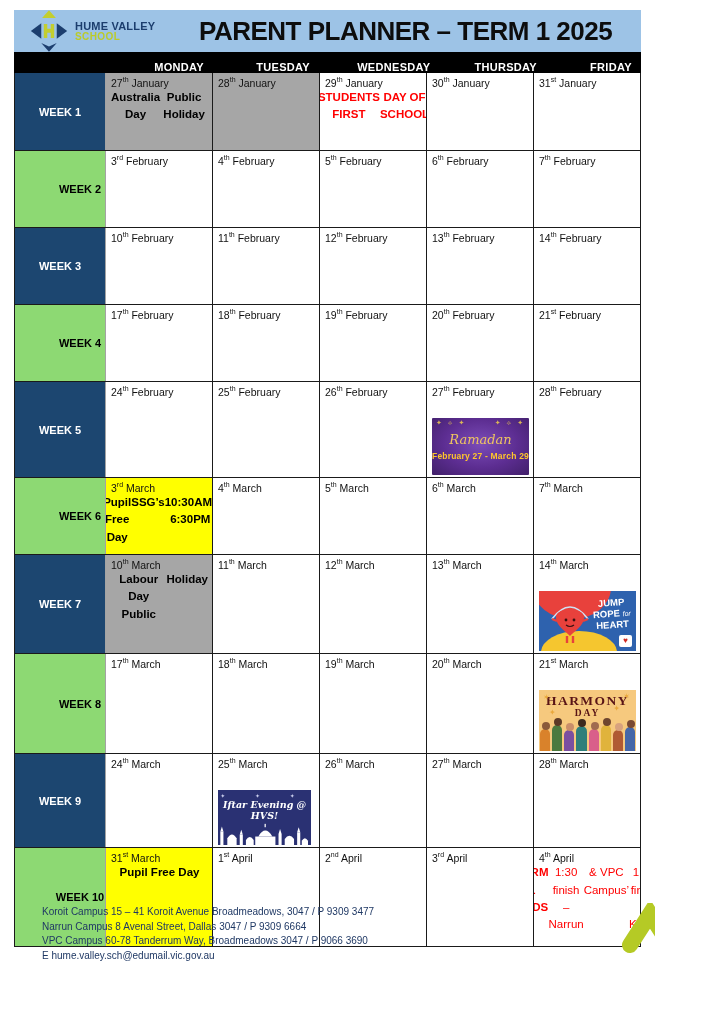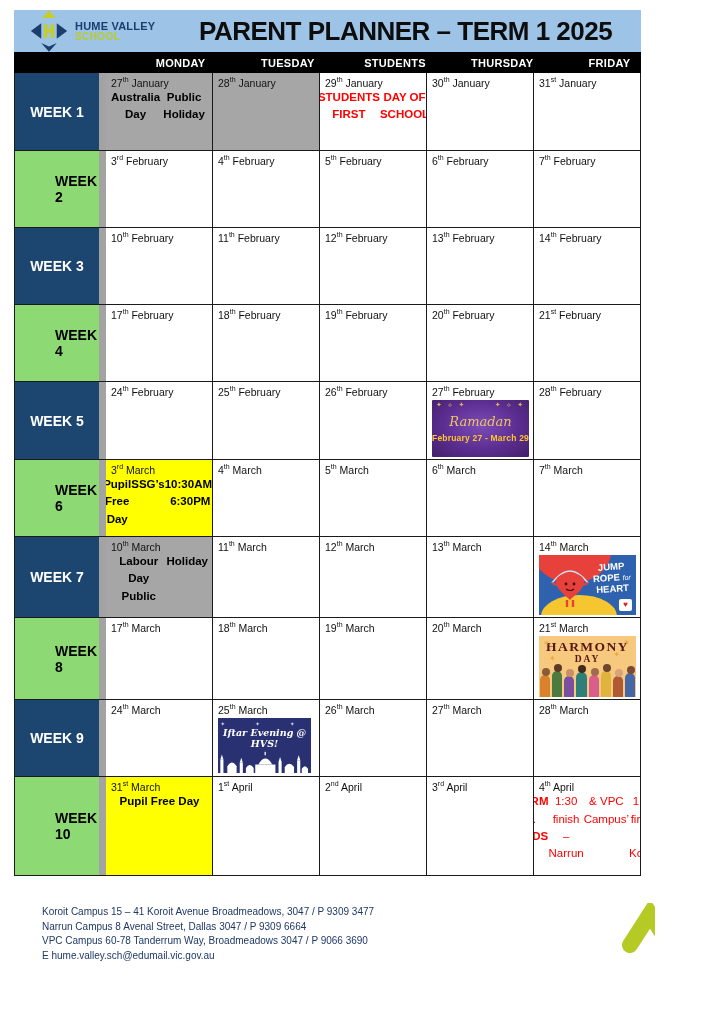--- a/index.html
+++ b/index.html
@@ -11,48 +11,48 @@
   .band { position:absolute; left:14px; right:14px; top:10px; height:42px;
           background:#9DC3E6; display:flex; align-items:center; }
   .logo-block { display:flex; align-items:center; gap:7px; padding-left:16px; width:185px; flex:none; }
   .logo-text .l1 { font-size:11px; font-weight:bold; color:#1C3E6E; letter-spacing:.2px; }
   .logo-text .l2 { font-size:10px; font-weight:bold; color:#BBCB2B; letter-spacing:.4px; margin-top:-1px; }
   .title { flex:1; text-align:center; font-size:26px; font-weight:800; color:#0d0d0d;
            letter-spacing:-0.5px; padding-right:30px; white-space:nowrap; }
 
   
   .dayrow { position:absolute; left:14px; right:14px; top:52px; height:21px; background:#000;
-            display:flex; align-items:center; color:#fff; font-weight:bold; font-size:11px;gap:44px; }
+            display:flex; align-items:flex-end; color:#fff; font-weight:bold; font-size:11px;gap:44px; }
   .dayrow .spacer { width:91px; flex:none; }
   .dayrow .dh { flex:1; text-align:center; letter-spacing:.3px; }
 
   
   .grid { position:absolute; left:14px; right:14px; top:73px; border:1.5px solid #1a1a1a; border-top:none; }
   .week-row { display:flex; border-top:1px solid #1a1a1a; min-height:77px; align-items:stretch; }
   .week-row:first-child { border-top:none; }
   .week-row.tall { min-height:99px; }
   .week-label { width:91px; flex:none; display:flex; align-items:center; justify-content:center;
-                font-weight:bold; font-size:14px; border-right:7px solid #a3a3a3; }
+                font-weight:bold; font-size:11px; border-right:1px solid #a3a3a3; }
   .wl-blue  { background:#1C4670; color:#fff; }
   .wl-green { background:#8DD973; color:#000;padding-left:40px; }
   .day-cell { flex:1; border-right:1px solid #1a1a1a; padding:3px 4px 2px 5px;
               display:flex; flex-direction:column; overflow:hidden; background:#fff; }
   .day-cell:last-child { border-right:none; }
   .bg-gray   { background:#A6A6A6; }
   .bg-yellow { background:#FFFF00; }
   .date { font-size:10.5px; color:#111; line-height:1.2; flex:none; }
   .date sup { font-size:7px; }
   .event { flex:1; display:flex; flex-direction:row; justify-content:center; text-align:center;
            font-size:11.5px; line-height:1.5; padding-bottom:3px; }
   .event div { font-weight:normal; }
   .event div.b { font-weight:bold; }
   .ev-red { color:#FF0000; } .ev-black { color:#000; }
 
   
-  .banner { margin-top:2px; width:100%; flex:none; position:relative; overflow:hidden; }
+  .banner { margin-top:20px; width:100%; flex:none; position:relative; overflow:hidden; }
 
   .banner-ramadan { height:57px; border-radius:1px; display:flex; flex-direction:column;
     align-items:center; justify-content:center;
     background:radial-gradient(ellipse at 50% 45%, #7B4CB8 0%, #5C2D91 55%, #41206A 100%); }
   .ram-title { font-family:"DejaVu Serif", serif; font-style:italic; font-size:13px; color:#EFC560; }
   .ram-dates { font-size:8.5px; font-weight:bold; color:#FFC62B; margin-top:4px; letter-spacing:.2px;text-align:center; }
   .ram-deco { position:absolute; top:1px; font-size:7px; color:#D9B457; letter-spacing:2px; }
   .ram-deco.dl { left:4px; } .ram-deco.dr { right:4px; }
 
   .banner-jump { height:60px; background:#2E62AE; }
@@ -109,21 +109,21 @@
         <div class="l2">SCHOOL</div>
       </div>
     </div>
     <div class="title">PARENT PLANNER – TERM 1 2025</div>
   </div>
 
   <div class="dayrow">
     <div class="spacer"></div>
     <div class="dh">MONDAY</div>
     <div class="dh">TUESDAY</div>
-    <div class="dh">STUDENTS</div>
+    <div class="dh">WEDNESDAY</div>
     <div class="dh">THURSDAY</div>
     <div class="dh">FRIDAY</div>
   </div>
 
   <div class="grid" id="weeks">
       <div class="week-row">
         <div class="week-label wl-blue">WEEK 1</div>
         <div class="day-cell bg-gray">
           <div class="date"><span>27</span><sup>th</sup><span> January</span></div>
           <div class="event ev-black">

